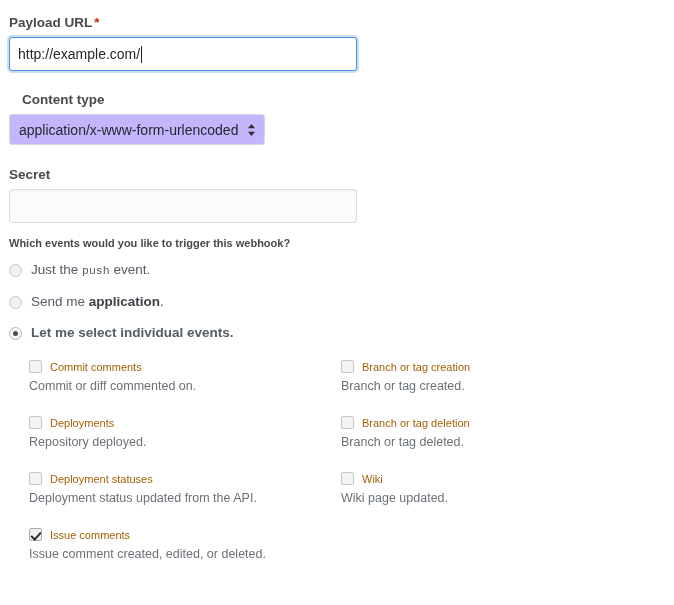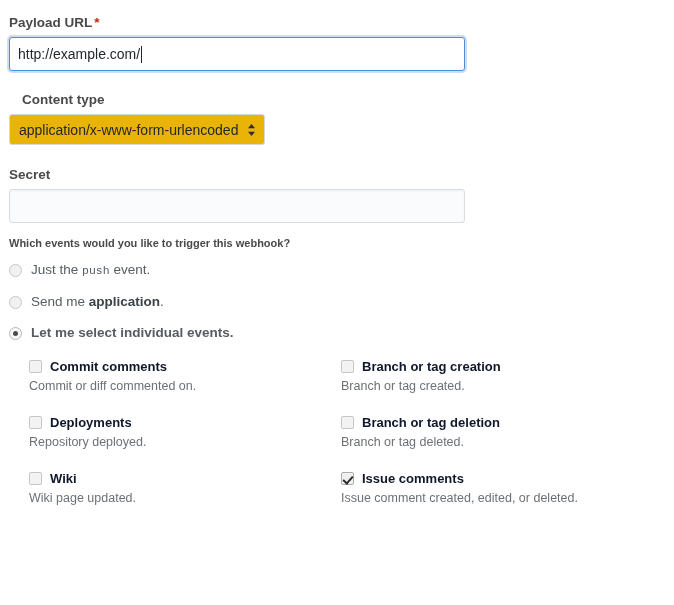--- a/index.html
+++ b/index.html
@@ -53,21 +53,21 @@
 
   .url-text {
     font-family: "Liberation Sans", sans-serif;
     font-size: 14px;
     color: #24292e;
     white-space: pre;
   }
 
   .input-face {
     box-sizing: border-box;
-    width: 456px;
+    width: 348px;
     height: 34px;
     border: 1px solid #4a90d9;
     background: #ffffff;
     border-radius: 3px;
     box-shadow: 0 0 0 2px rgba(129,177,228,0.42);
     padding: 0 8px;
     display: flex;
     align-items: center;
   }
 
@@ -80,21 +80,21 @@
   
   .content-label { margin-top: 21px; margin-left: 13px; }
 
   .select-face {
     box-sizing: border-box;
     margin-top: 6px;
     height: 31px;
     width: 256px;
     border: 1px solid #d5d9dd;
     border-radius: 3px;
-    background: #eab308;
+    background: #c4b5fd;
     display: flex;
     align-items: center;
     padding: 0 8px 0 9px;
     font-size: 14px;
     color: #24292e;
   }
   .select-value { flex: 1 1 auto; white-space: nowrap; }
   .select-arrows {
     flex: 0 0 auto;
     display: flex;
@@ -207,23 +207,23 @@
     width: 4px;
     height: 8px;
     border: solid #2b2b2b;
     border-width: 0 2px 2px 0;
     transform: rotate(42deg);
   }
 
   .event-text { min-width: 0; }
 
   .event-name {
-    font-size: 13px;
-    font-weight: bold;
-    color: #0f172a;
+    font-size: 11px;
+    font-weight: normal;
+    color: #a16207;
     line-height: 16px;
   }
   .event-desc {
     margin-top: 3px;
     font-size: 12.5px;
     color: #6b7177;
     line-height: 16px;
     margin-left: -21px;
   }
 </style>
@@ -310,20 +310,27 @@
     </div>
 
     <div class="event-item">
       <span class="check-box"></span>
       <span class="event-text">
         <span class="event-name">Branch or tag deletion</span>
         <div class="event-desc">Branch or tag deleted.</div>
       </span>
     </div>
 
+    <div class="event-item">
+      <span class="check-box"></span>
+      <span class="event-text">
+        <span class="event-name">Deployment statuses</span>
+        <div class="event-desc">Deployment status updated from the API.</div>
+      </span>
+    </div>
 
 
     <div class="event-item">
       <span class="check-box"></span>
       <span class="event-text">
         <span class="event-name">Wiki</span>
         <div class="event-desc">Wiki page updated.</div>
       </span>
     </div>
 

